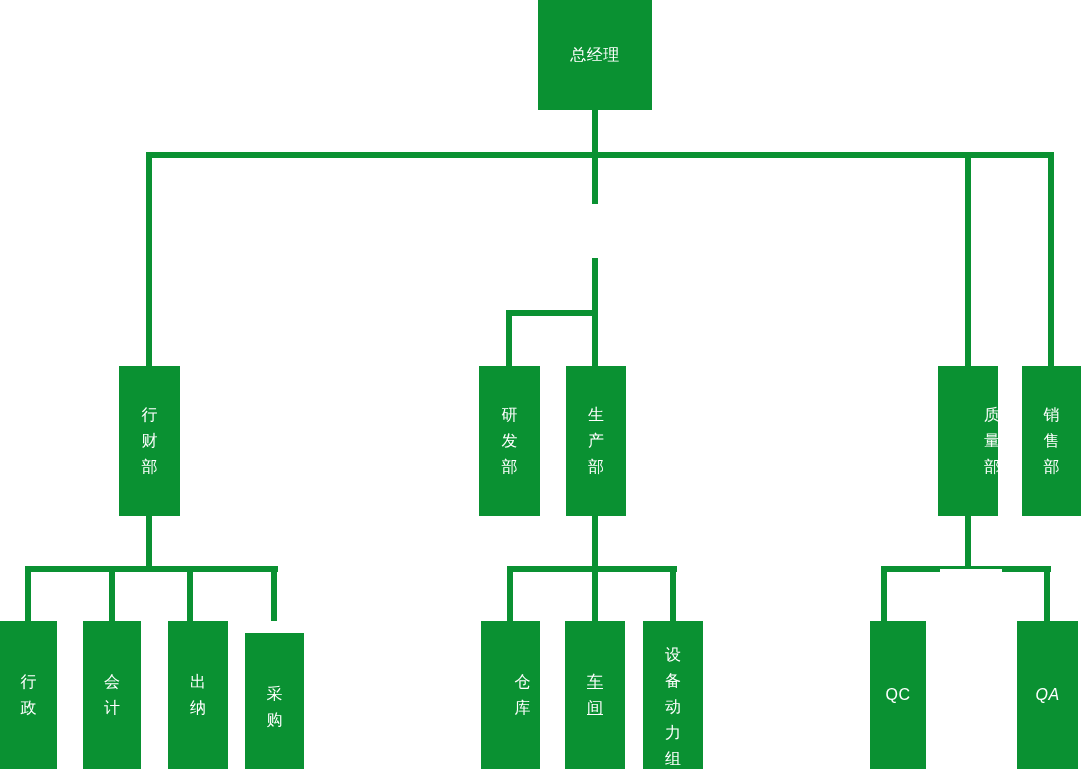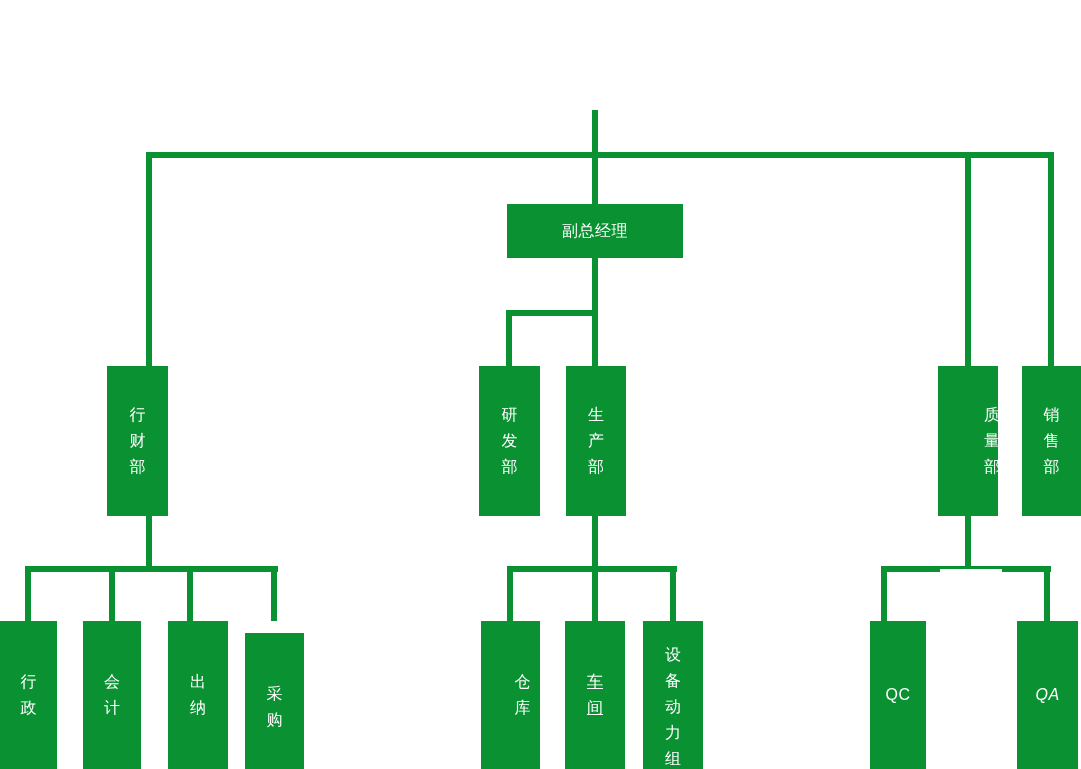--- a/index.html
+++ b/index.html
@@ -74,26 +74,26 @@
   <div class="line" style="left:507px; top:566px; width:6px;   height:55px;"></div>
   <div class="line" style="left:592px; top:566px; width:6px;   height:55px;"></div>
   <div class="line" style="left:670px; top:566px; width:6px;   height:55px;"></div>
 
   <div class="line" style="left:965px; top:516px; width:6px;   height:53px;"></div>
   <div class="line" style="left:881px; top:566px; width:170px; height:6px;"></div>
   <div class="line mask" style="left:940px; top:569px; width:62px;  height:3px;"></div>
   <div class="line" style="left:881px; top:566px; width:6px;   height:55px;"></div>
   <div class="line" style="left:1044px;top:566px; width:6px;   height:55px;"></div>
 
-
-  <div class="node h" style="left:507px; top:204px; width:176px; height:54px;">
-    <span class="label">副总经理</span>
+  <div class="node h" style="left:538px; top:0px; width:114px; height:110px;">
+    <span class="label">总经理</span>
   </div>
 
-  <div class="node v" style="left:107px; top:366px; width:61px; height:150px;">
+
+  <div class="node v" style="left:119px; top:366px; width:61px; height:150px;">
     <span class="label">行财部</span>
   </div>
   <div class="node v" style="left:479px; top:366px; width:61px; height:150px;">
     <span class="label">研发部</span>
   </div>
   <div class="node v" style="left:566px; top:366px; width:60px; height:150px;">
     <span class="label">生产部</span>
   </div>
   <div class="node v" style="left:938px; top:366px; width:60px; height:150px;padding-left:48px;">
     <span class="label">质量部</span>

